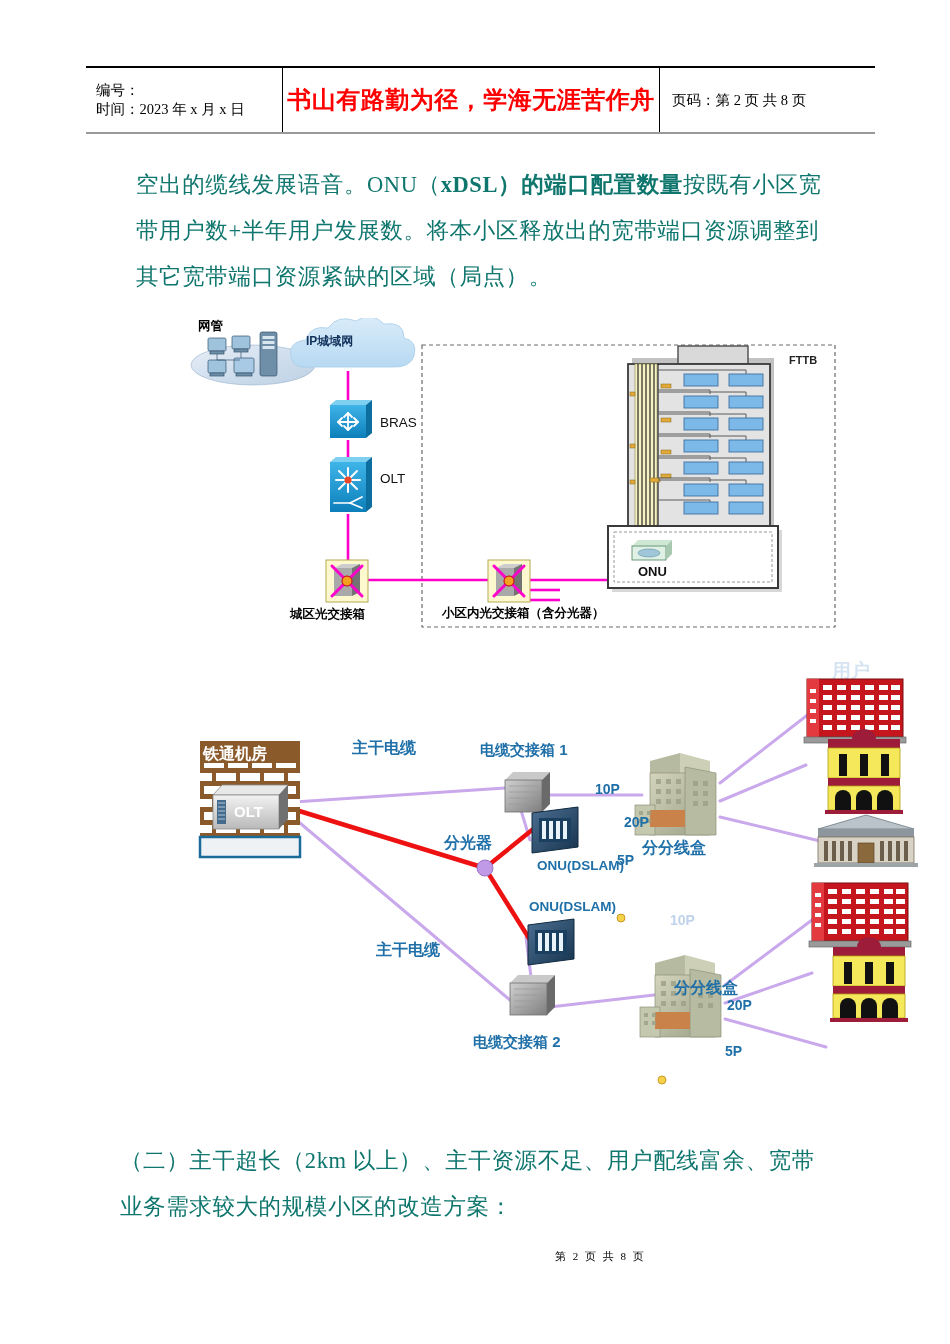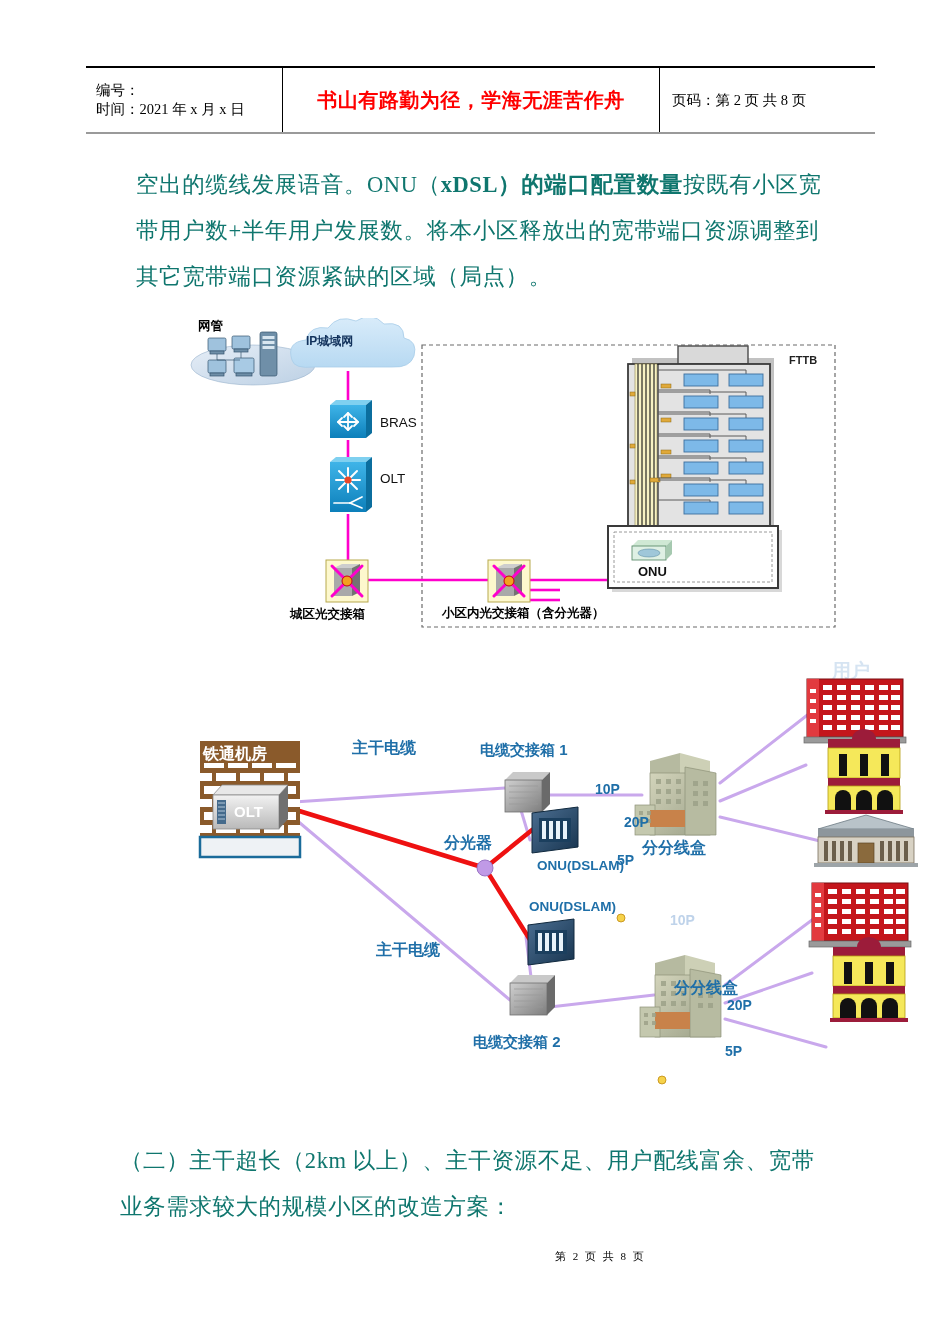--- a/index.html
+++ b/index.html
@@ -49,21 +49,21 @@
   }
   .hdr-line {
     font-size: 14.5px;
     line-height: 19px;
     color: #000;
     white-space: nowrap;
     font-family: "Liberation Serif", serif;
   }
   .hdr-slogan {
     color: #ff0000;
-    font-size: 20px;
+    font-size: 24px;
     font-weight: bold;
     letter-spacing: 0.5px;
     white-space: nowrap;
     font-family: "Liberation Serif", serif;
   }
 
   
   .para {
     position: absolute;
     font-family: "Liberation Serif", "DejaVu Serif", serif;
@@ -116,21 +116,21 @@
   .dg-label {
     font-family: "Liberation Sans", sans-serif;
   }
 </style>
 </head>
 <body>
 
 <div class="header-table">
   <div class="hdr-cell hdr-cell-left">
     <div class="hdr-line">编号：</div>
-    <div class="hdr-line">时间：2021 年 x 月 x 日</div>
+    <div class="hdr-line">时间：2023 年 x 月 x 日</div>
   </div>
   <div class="hdr-cell hdr-cell-mid">
     <div class="hdr-slogan">书山有路勤为径，学海无涯苦作舟</div>
   </div>
   <div class="hdr-cell hdr-cell-right">
     <div class="hdr-line">页码：第 2 页  共 8 页</div>
   </div>
 </div>
 
 <div class="para para-top"><span>空出的缆线发展语音。ONU（</span><span class="bold-seg">xDSL）的端口配置数量</span><span>按既有小区宽带用户数+半年用户发展数。将本小区释放出的宽带端口资源调整到其它宽带端口资源紧缺的区域（局点）。</span></div>

